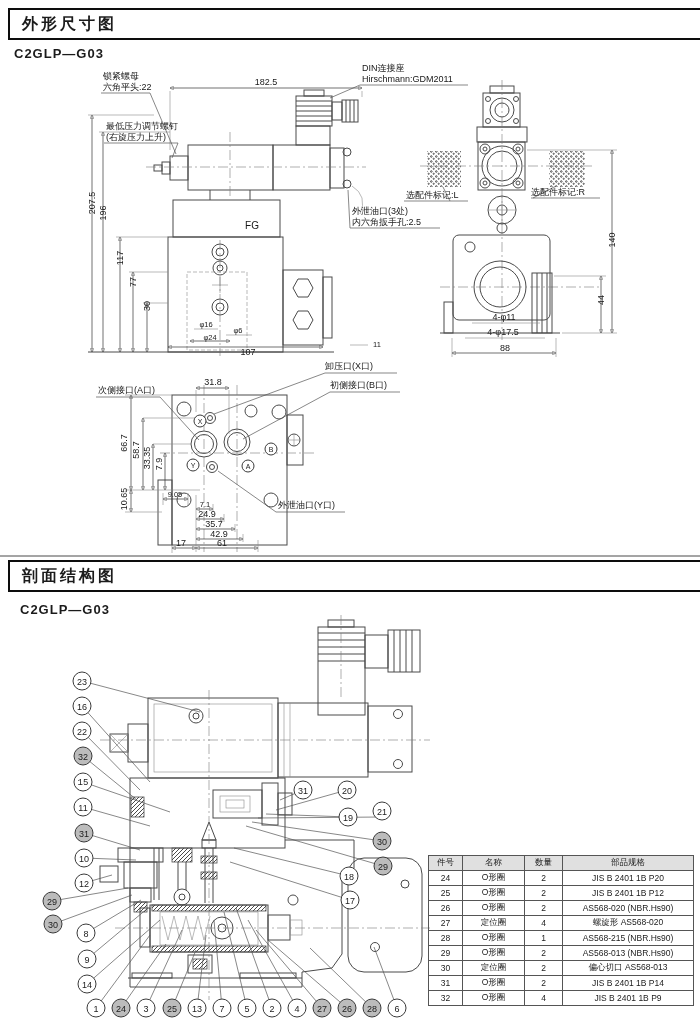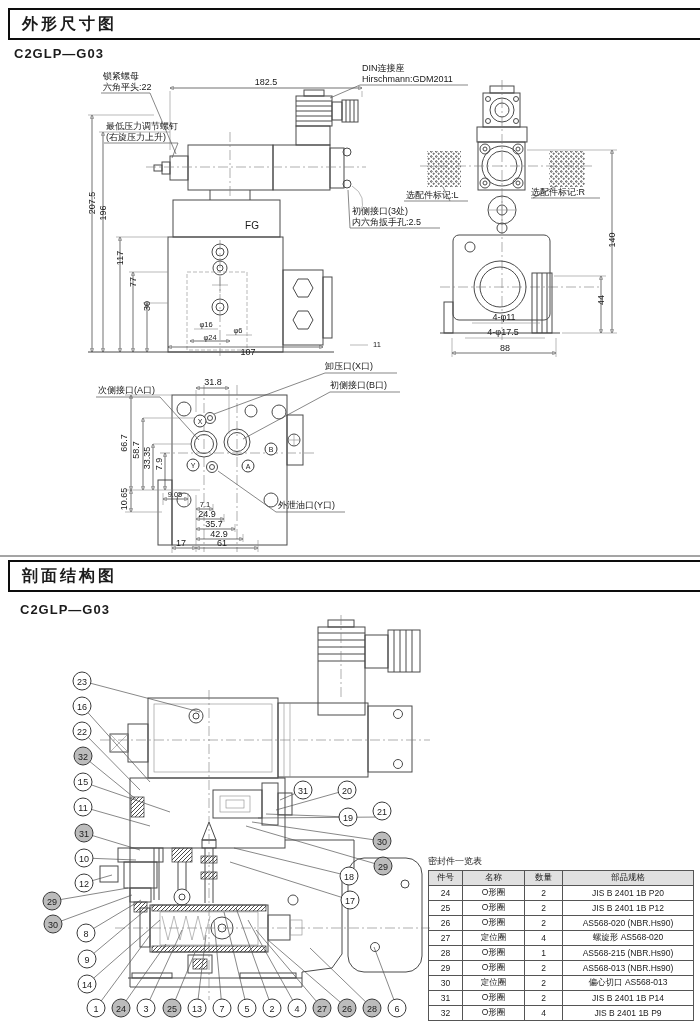--- a/index.html
+++ b/index.html
@@ -370,21 +370,21 @@
     <span>外形尺寸图</span>
   </div>
   <div class="model" style="left:14px;top:46px">C2GLP—G03</div>
 
   <div class="lab" style="left:103px;top:71px">锁紧螺母</div>
   <div class="lab" style="left:103px;top:82px">六角平头:22</div>
   <div class="lab" style="left:362px;top:63px">DIN连接座</div>
   <div class="lab" style="left:362px;top:74px">Hirschmann:GDM2011</div>
   <div class="lab" style="left:106px;top:121px">最低压力调节螺钉</div>
   <div class="lab" style="left:106px;top:132px">(右旋压力上升)</div>
-  <div class="lab" style="left:352px;top:206px">初侧接口(3处)</div>
+  <div class="lab" style="left:352px;top:206px">外泄油口(3处)</div>
   <div class="lab" style="left:352px;top:217px">内六角扳手孔:2.5</div>
   <div class="dim fg" style="left:252px;top:225px">FG</div>
 
   <div class="dim" style="left:266px;top:82px">182.5</div>
   <div class="vdim" style="left:92px;top:203px">207.5</div>
   <div class="vdim" style="left:103px;top:213px">196</div>
   <div class="vdim" style="left:120px;top:258px">117</div>
   <div class="vdim" style="left:133px;top:282px">77</div>
   <div class="vdim" style="left:147px;top:306px">30</div>
   <div class="dim sm" style="left:206px;top:324px">φ16</div>
@@ -423,21 +423,20 @@
   <div class="dim" style="left:219px;top:534px">42.9</div>
   <div class="dim" style="left:181px;top:543px">17</div>
   <div class="dim" style="left:222px;top:543px">61</div>
 
   <div class="shead" style="top:560px">
     <span>剖面结构图</span>
   </div>
   <div class="model" style="left:20px;top:602px">C2GLP—G03</div>
 
   <div class="seal">
-    <div class="ttl">密封件一览表</div>
     <table>
       <colgroup>
           <col class="c1">
           <col class="c2">
           <col class="c3">
           <col class="c4">
         </colgroup>
       <tbody id="seal-tbl">
           <tr>
             <th>件号</th>

